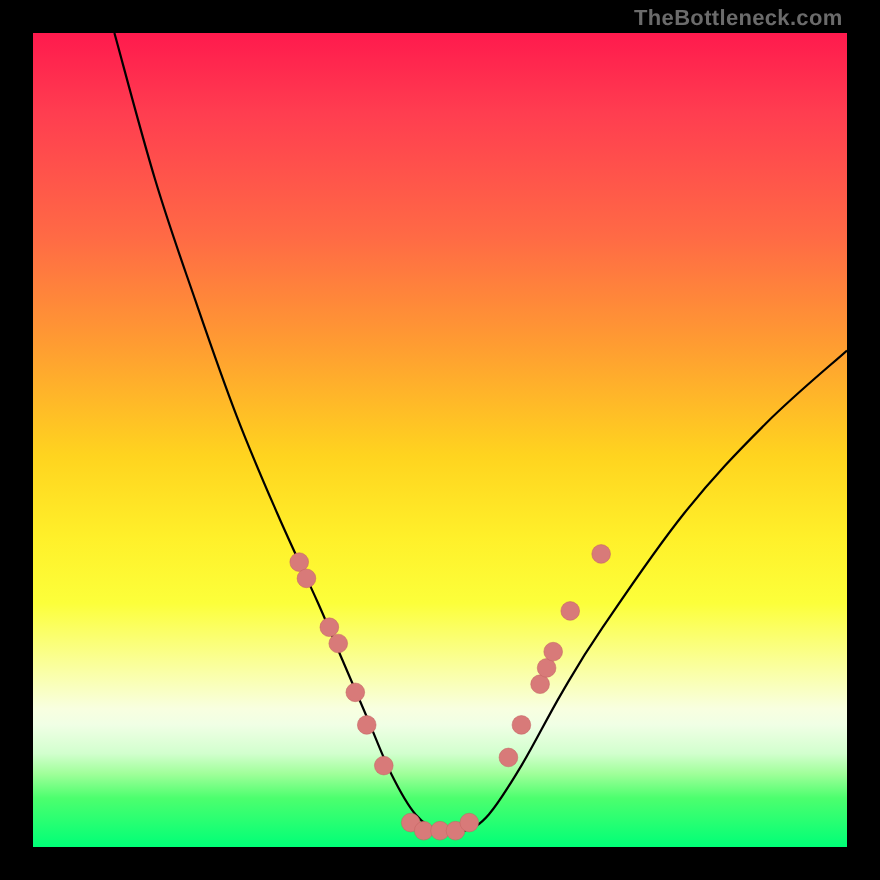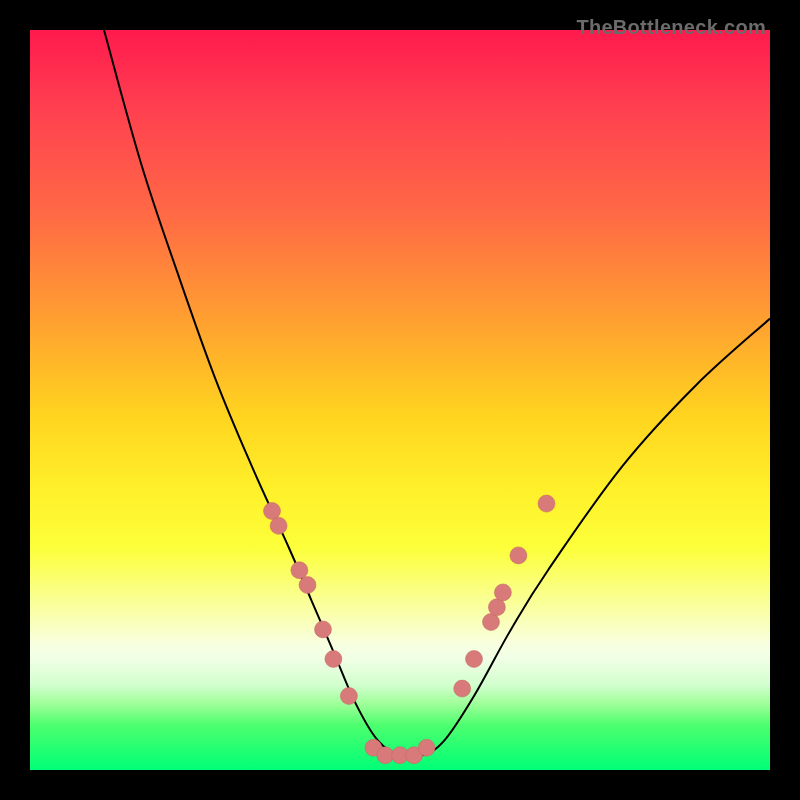--- a/index.html
+++ b/index.html
@@ -37,21 +37,21 @@
       #f0ffe5 85%,
       #d2ffce 88.5%,
       #a0ff9a 91%,
       #4cff6e 94%,
       #00ff77 100%
     );
     overflow: hidden;
   }
   .attribution {
     position: absolute;
-    top: 16px;
+    top: 6px;
     right: 34px;
     font-size: 20px;
     font-weight: bold;
     color: #6b6b6b;
     letter-spacing: 0.3px;
   }
   svg.curves {
     position: absolute;
     left: 0;
     top: 0;

